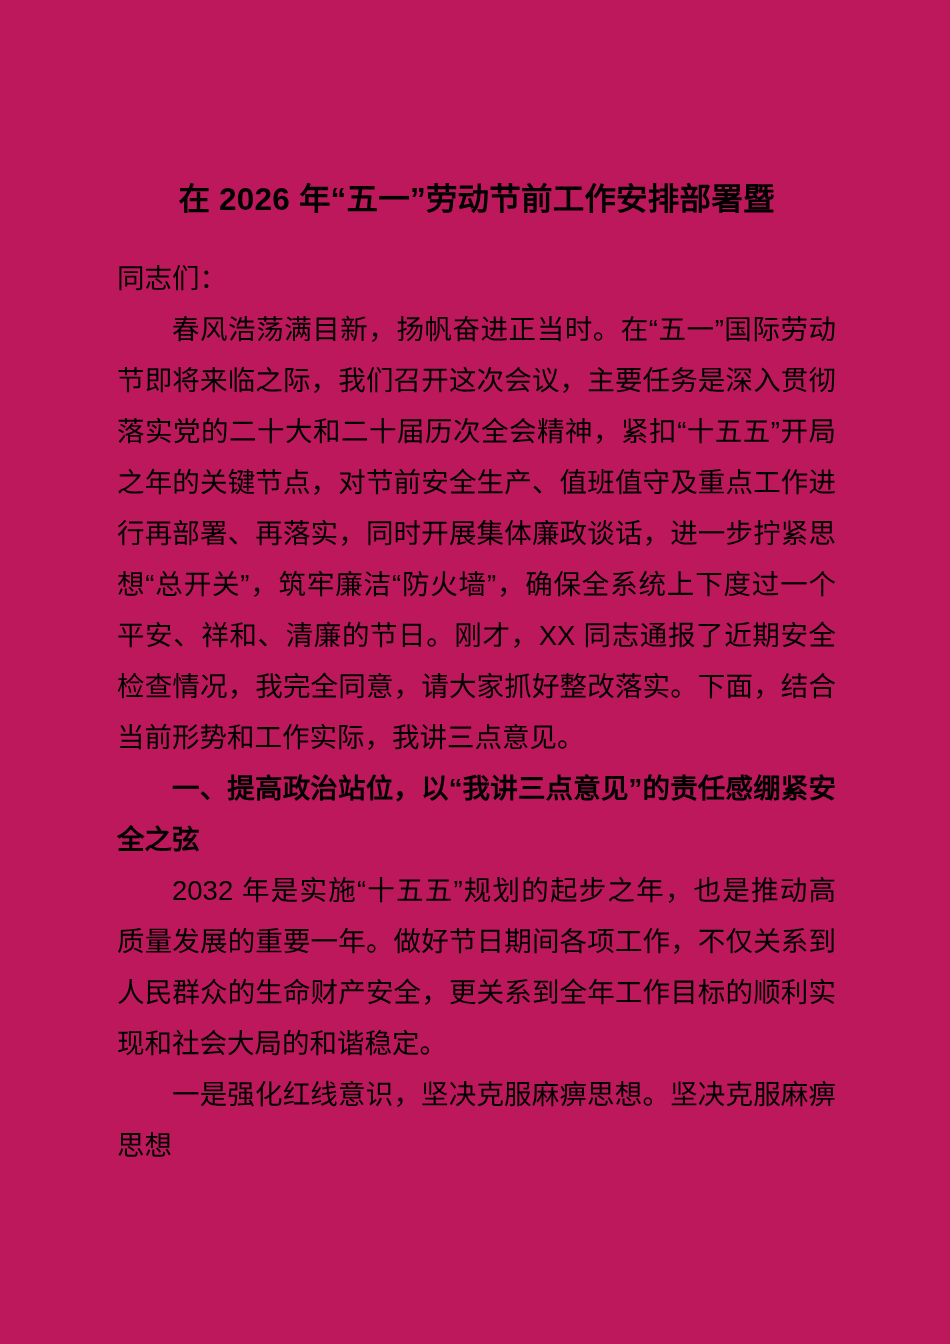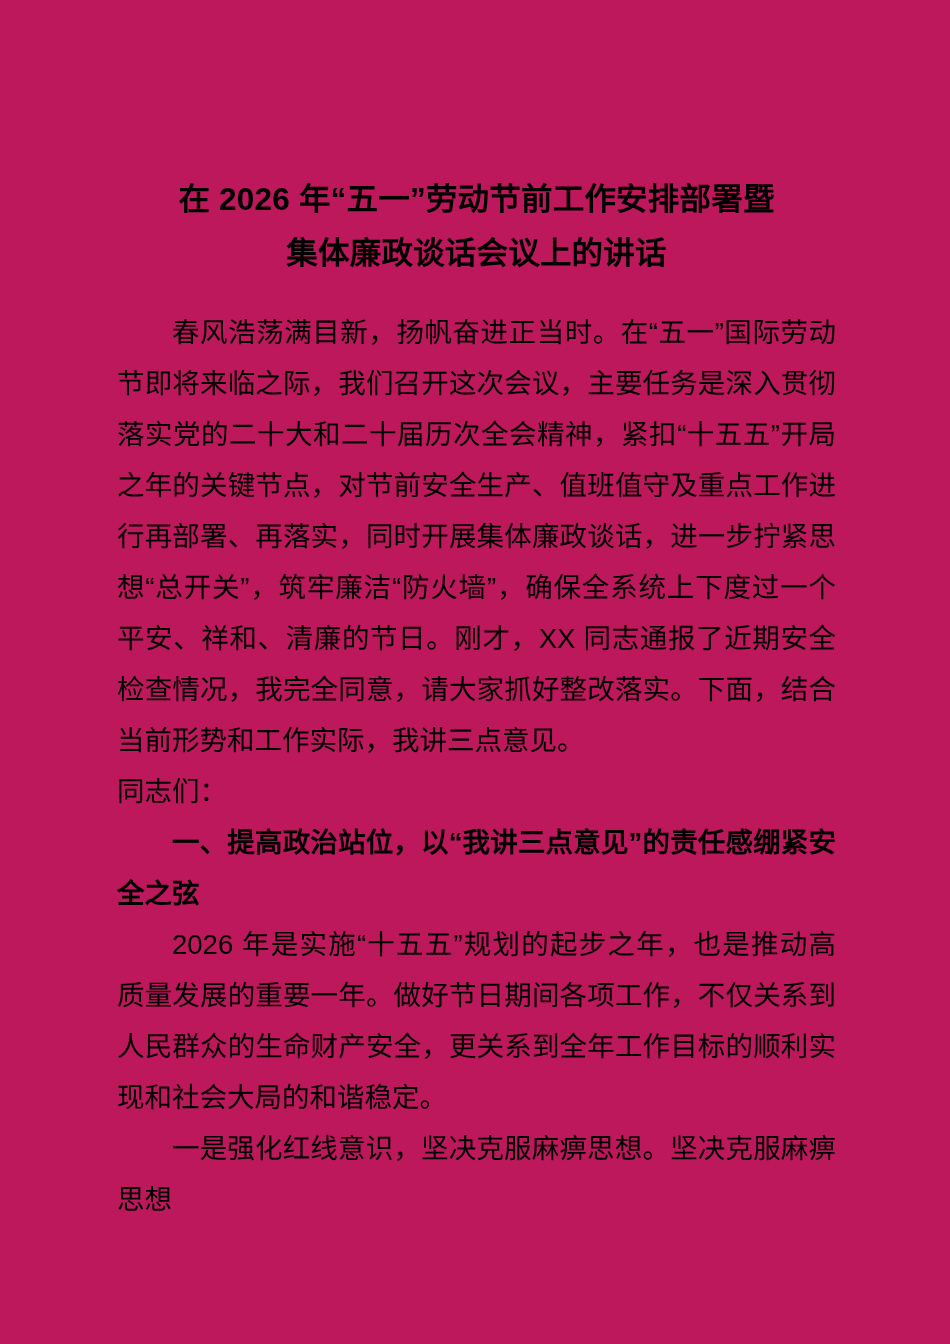--- a/index.html
+++ b/index.html
@@ -72,30 +72,29 @@
   }
 </style>
 </head>
 <body>
 
 <div class="page">
   <div class="content">
 
     <h1 class="doc-title">
       <span style="display: block;">在 2026 年“五一”劳动节前工作安排部署暨</span>
-      <span style="display: block;">集体廉政谈话会议上的讲话</span>
     </h1>
 
     <div class="body-block">
 
+      <p class="para salutation">同志们：</p>
+
       <p class="para indent">春风浩荡满目新，扬帆奋进正当时。在“五一”国际劳动节即将来临之际，我们召开这次会议，主要任务是深入贯彻落实党的二十大和二十届历次全会精神，紧扣“十五五”开局之年的关键节点，对节前安全生产、值班值守及重点工作进行再部署、再落实，同时开展集体廉政谈话，进一步拧紧思想“总开关”，筑牢廉洁“防火墙”，确保全系统上下度过一个平安、祥和、清廉的节日。刚才，XX 同志通报了近期安全检查情况，我完全同意，请大家抓好整改落实。下面，结合当前形势和工作实际，我讲三点意见。</p>
-
-      <p class="para salutation">同志们：</p>
 
       <p class="para heading">一、提高政治站位，以“我讲三点意见”的责任感绷紧安全之弦</p>
 
-      <p class="para indent">2026 年是实施“十五五”规划的起步之年，也是推动高质量发展的重要一年。做好节日期间各项工作，不仅关系到人民群众的生命财产安全，更关系到全年工作目标的顺利实现和社会大局的和谐稳定。</p>
+      <p class="para indent">2032 年是实施“十五五”规划的起步之年，也是推动高质量发展的重要一年。做好节日期间各项工作，不仅关系到人民群众的生命财产安全，更关系到全年工作目标的顺利实现和社会大局的和谐稳定。</p>
 
       <p class="para indent">一是强化红线意识，坚决克服麻痹思想。坚决克服麻痹思想</p>
 
     </div>
   </div>
 </div>
 
 </body></html>

